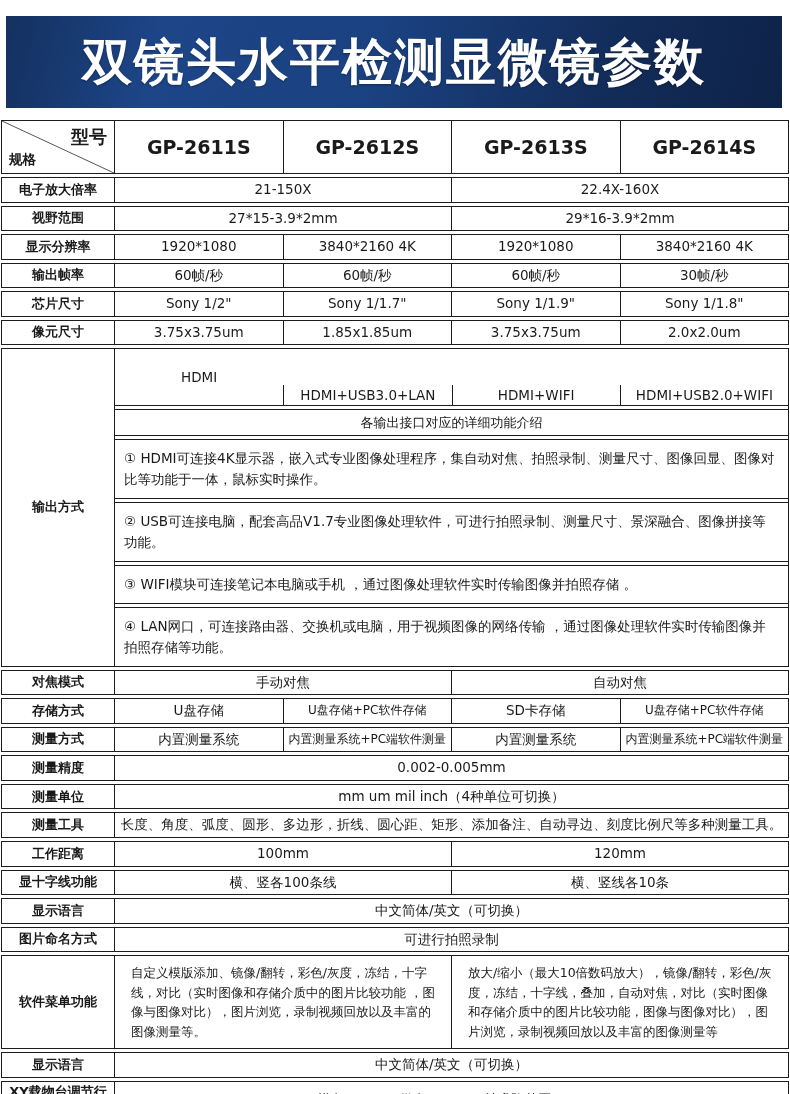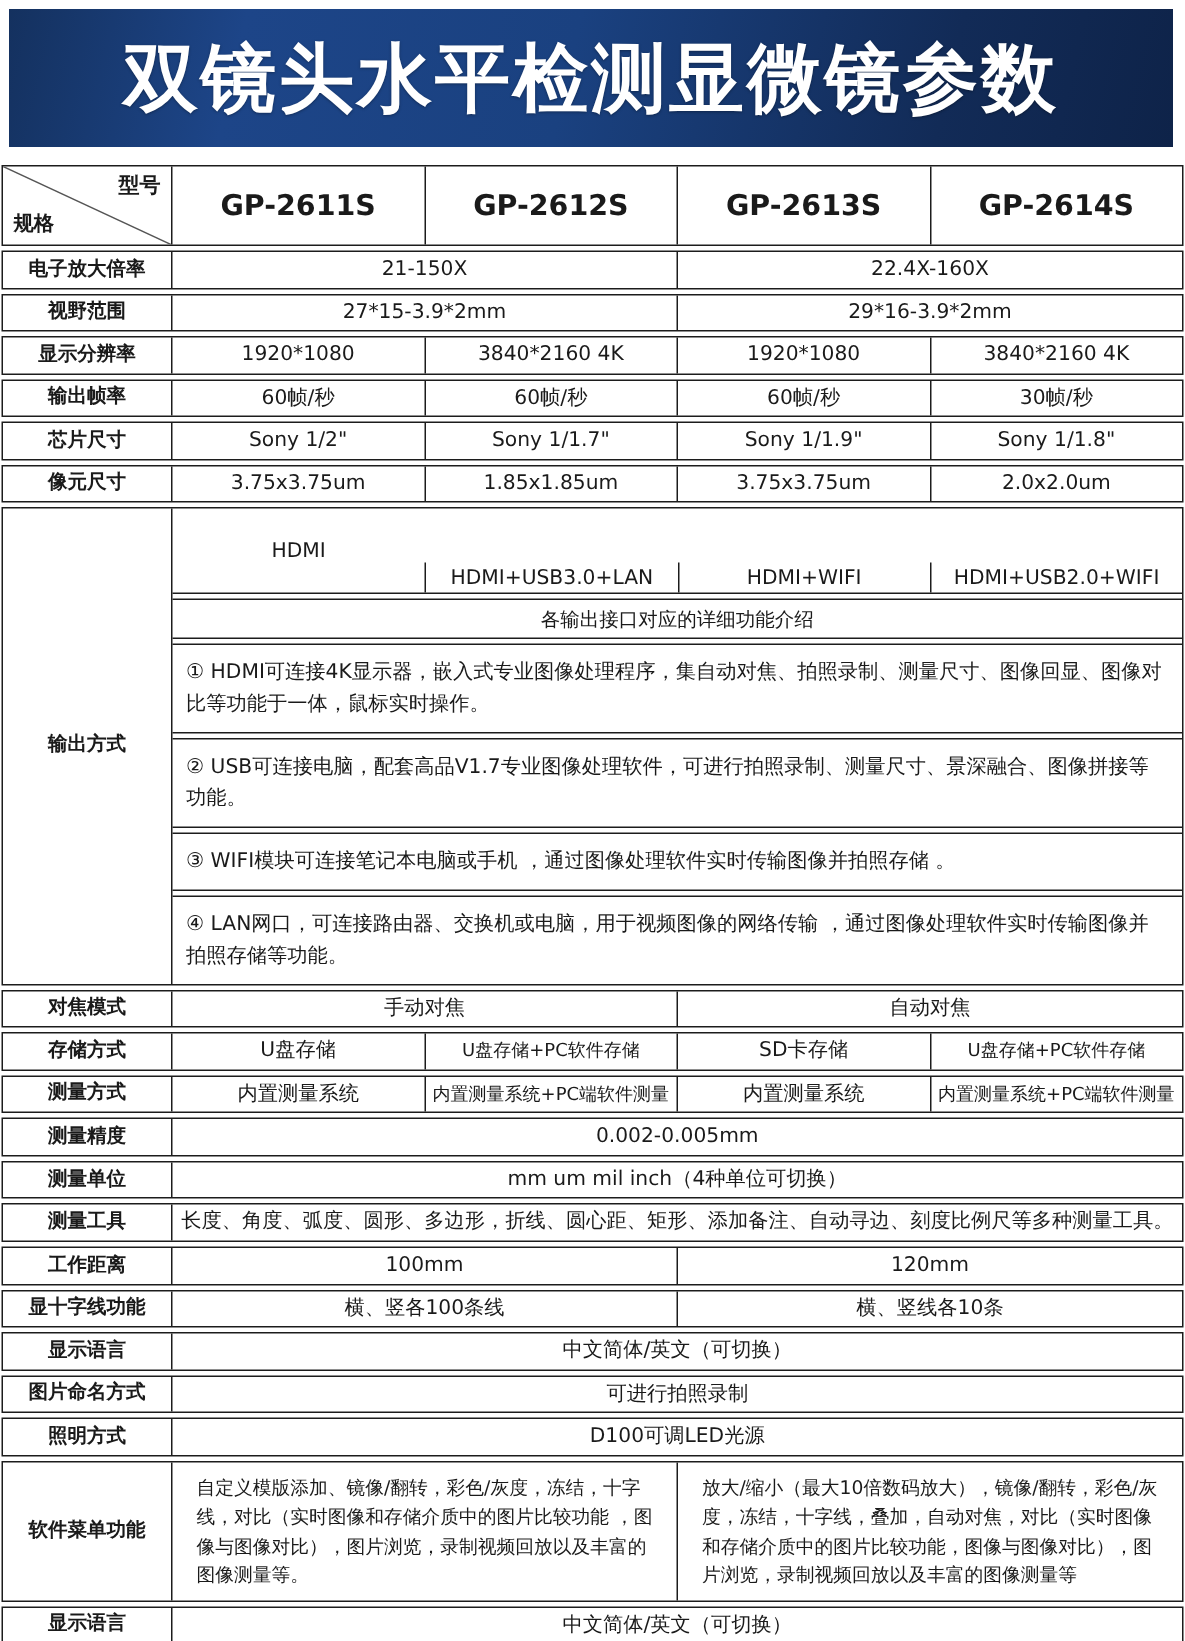--- a/index.html
+++ b/index.html
@@ -6,21 +6,21 @@
   html,body { background:#ffffff; }
   body {
     width: 790px;
     font-family: "DejaVu Sans", "Liberation Sans", sans-serif;
     color: #1a1a1a;
   }
   .page { width: 790px; min-height: 1094px; background:#fff; }
 
   
   .banner {
-    margin: 6px 8px 12px 6px;
+    margin: 16px 8px 12px 6px;
     height: 92px;
     background: linear-gradient(103deg, #14315f 0%, #1d4588 20%, #1a4180 48%, #122b57 80%, #0e2349 100%);
     display:flex; align-items:center; justify-content:center;
   }
   .banner h1 {
     color:#fff; font-size: 50px; font-weight: bold; letter-spacing: 2px;
     text-shadow: 0 1px 2px rgba(0,0,0,.35);
   }
 
   
@@ -46,21 +46,21 @@
   }
   .tcell.small { font-size: 12px; }
   .span2 { grid-column: span 2; }
   .span4 { grid-column: span 4; }
   .model-row { min-height: 54px; }
   .model-row .tcell { font-size: 19px; font-weight: bold; }
 
   
   .diag { position: relative; padding:0; }
   .diag svg { position:absolute; inset:0; width:100%; height:100%; }
-  .diag .tr { position:absolute; top: 5px; right: 7px; font-weight:bold; font-size:14px; }
+  .diag .tr { position:absolute; top: 5px; right: 7px; font-weight:bold; font-size:18px; }
   .diag .bl { position:absolute; bottom: 5px; left: 7px; font-weight:bold; font-size:13.5px; }
 
   
   .gcontent { flex:1; display:flex; flex-direction:column; border-left:1.4px solid #1c1c1c; }
   .gbox:not(:first-child) { border-top: 1.4px solid #1c1c1c; }
   .gbox:not(:last-child) { border-bottom: 1.4px solid #1c1c1c; margin-bottom: 3px; }
   .ports { display:grid; grid-template-columns: repeat(4,1fr); min-height: 27px; }
   .pcell { display:flex; align-items:center; justify-content:center; font-size:13.5px; padding:2px; }
   .pcell + .pcell { border-left: 1.4px solid #1c1c1c; margin-top: 36px; }
   .intro { min-height: 27px; display:flex; align-items:center; justify-content:center; font-size:13px;font-family:Liberation Mono, monospace; }
@@ -242,26 +242,20 @@
       </div>
     </div>
 
     <div class="trow">
       <div class="tlabel">图片命名方式</div>
       <div class="tcells">
         <div class="tcell span4">可进行拍照录制</div>
       </div>
     </div>
 
-    <div class="trow">
-      <div class="tlabel">照明方式</div>
-      <div class="tcells">
-        <div class="tcell span4">D100可调LED光源</div>
-      </div>
-    </div>
 
     <div class="trow software-row">
       <div class="tlabel">软件菜单功能</div>
       <div class="tcells">
         <div class="tcell span2">自定义模版添加、镜像/翻转，彩色/灰度，冻结，十字线，对比（实时图像和存储介质中的图片比较功能 ，图像与图像对比），图片浏览，录制视频回放以及丰富的图像测量等。</div>
         <div class="tcell span2">放大/缩小（最大10倍数码放大），镜像/翻转，彩色/灰度，冻结，十字线，叠加，自动对焦，对比（实时图像和存储介质中的图片比较功能，图像与图像对比），图片浏览，录制视频回放以及丰富的图像测量等</div>
       </div>
     </div>
 
     <div class="trow">

